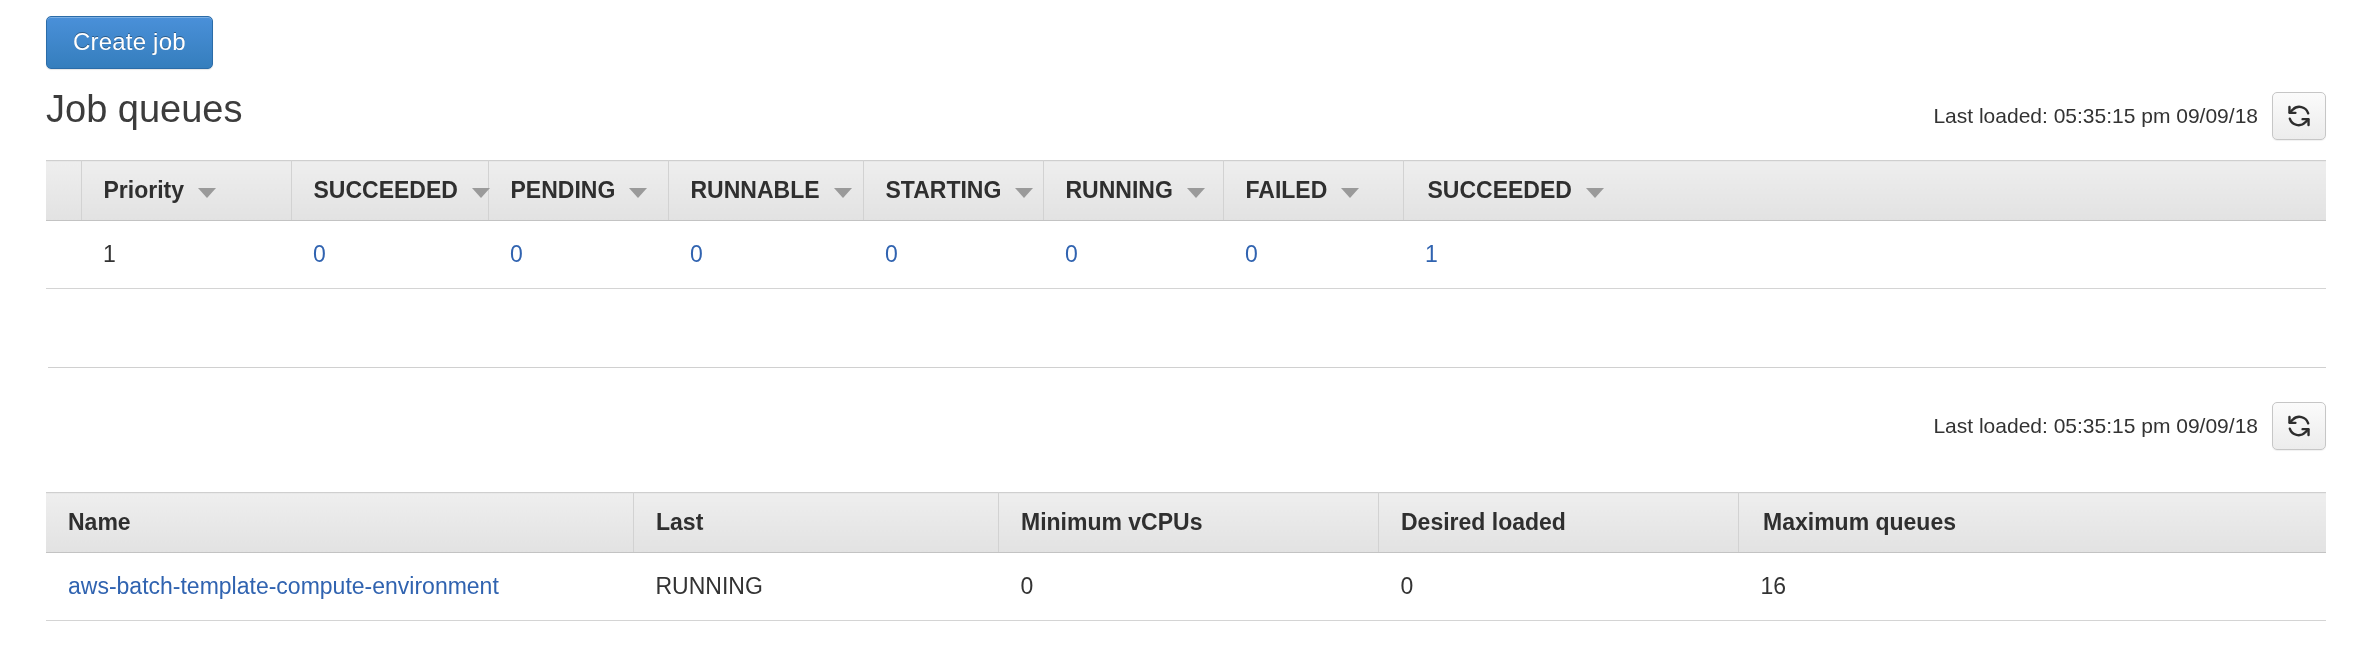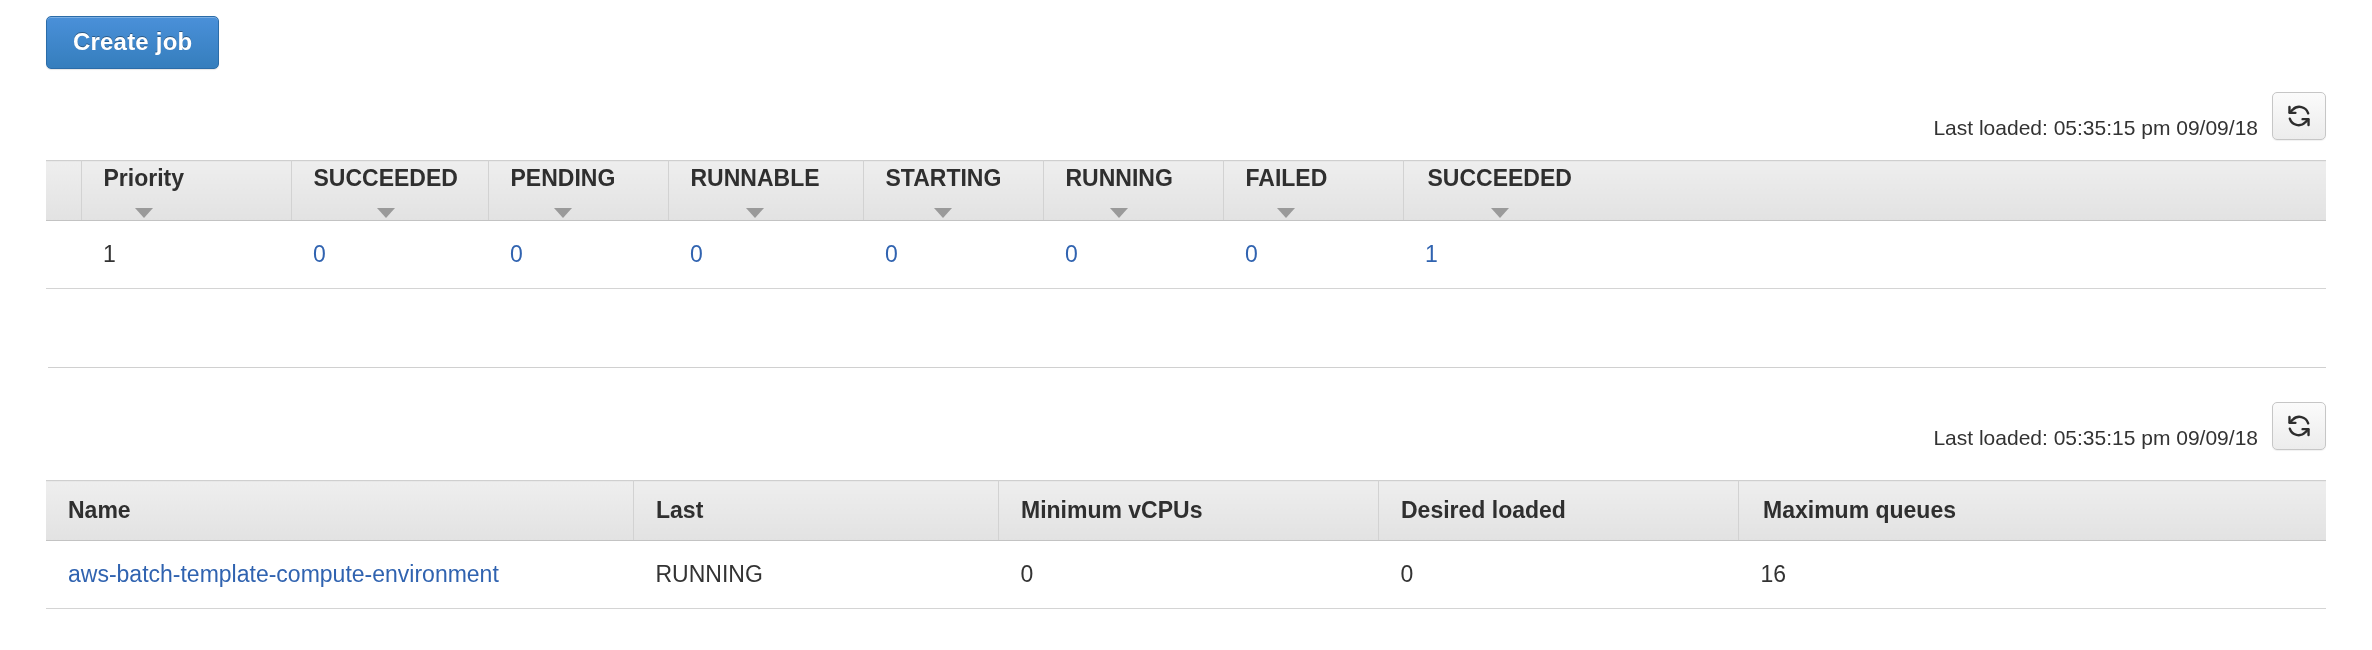--- a/index.html
+++ b/index.html
@@ -26,21 +26,21 @@
   
   .create-job-wrap {
     position: absolute;
     left: 46px;
     top: 16px;
   }
   .btn-primary {
     display: inline-block;
     padding: 13px 26px 14px 26px;
     font-size: 24px;
-    font-weight: bold;
+    font-weight: normal;
     color: #ffffff;
     text-shadow: 0 -1px 0 rgba(0,0,0,0.35);
     background: linear-gradient(to bottom, #4a90d9 0%, #357ebd 100%);
     border: 1px solid #2b6ca8;
     border-radius: 5px;
     box-shadow: inset 0 1px 0 rgba(255,255,255,0.28), 0 1px 1px rgba(0,0,0,0.10);
     cursor: pointer;
     line-height: 1;
     letter-spacing: 0.2px;
   }
@@ -60,21 +60,21 @@
     position: absolute;
     left: 0;
     top: 0;
     white-space: nowrap;
   }
   .loaded-box {
     position: absolute;
     right: 0;
     top: 2px;
     display: flex;
-    align-items: flex-end;
+    align-items: center;
     gap: 14px;
   }
   .loaded-text {
     font-size: 21px;
     color: #333333;
     white-space: nowrap;
   }
   .refresh-btn {
     width: 54px;
     height: 48px;
@@ -114,21 +114,20 @@
     vertical-align: middle;
     white-space: nowrap;
   }
   .tbl thead th:last-child { border-right: none; padding-left: 24px; }
   .tbl thead th.spacer-col { padding: 0; }
 
   .th-inner {
     display: inline-flex;
     align-items: center;
     gap: 14px;
-    flex-direction: column;
   }
   .caret {
     width: 0;
     height: 0;
     border-left: 9px solid transparent;
     border-right: 9px solid transparent;
     border-top: 10px solid #9a9a9a;
     display: inline-block;
     position: relative;
     top: 2px;
@@ -159,32 +158,33 @@
     right: 46px;
     height: 1px;
     background: #d0d0d0;
   }
 
   
   #jobqueues-head { top: 90px; }
   #jobqueues-table { top: 160px; }
   #section-divider { top: 367px; }
   #compute-head   { top: 400px; }
-  #compute-table  { top: 480px; }
+  #compute-table  { top: 492px; }
 </style>
 </head>
 <body>
 
 <div class="page">
 
   <div class="create-job-wrap">
     <button class="btn-primary">Create job</button>
   </div>
 
   <div class="section-head" id="jobqueues-head">
+    <div class="section-title">Job queues</div>
     <div class="loaded-box">
       <span class="loaded-text">Last loaded: 05:35:15 pm 09/09/18</span>
       <button class="refresh-btn">
         <span>
           <svg width="26" height="26" viewBox="0 0 24 24" fill="none" stroke="#2d2d2d" stroke-width="2.2" stroke-linecap="round" stroke-linejoin="round">
             <path d="M20.5 9.5A8.5 8.5 0 0 0 6.2 6.2L3.5 8.8"></path>
             <polyline points="3.2,3.6 3.2,9.1 8.7,9.1"></polyline>
             <path d="M3.5 14.5A8.5 8.5 0 0 0 17.8 17.8l2.7-2.6"></path>
             <polyline points="20.8,20.4 20.8,14.9 15.3,14.9"></polyline>
           </svg>

